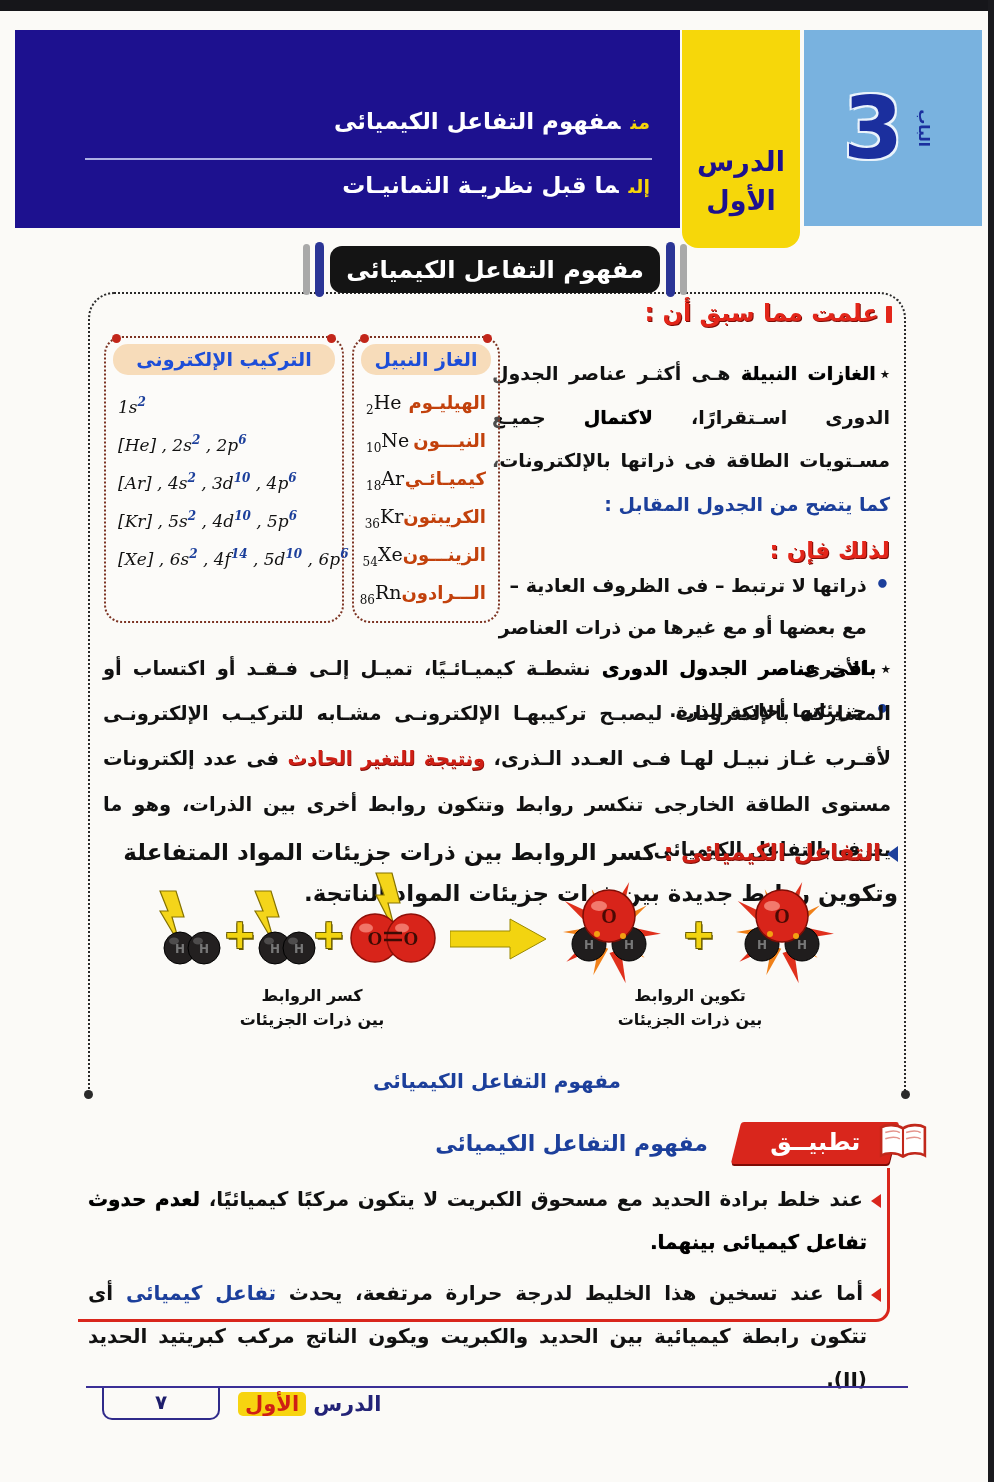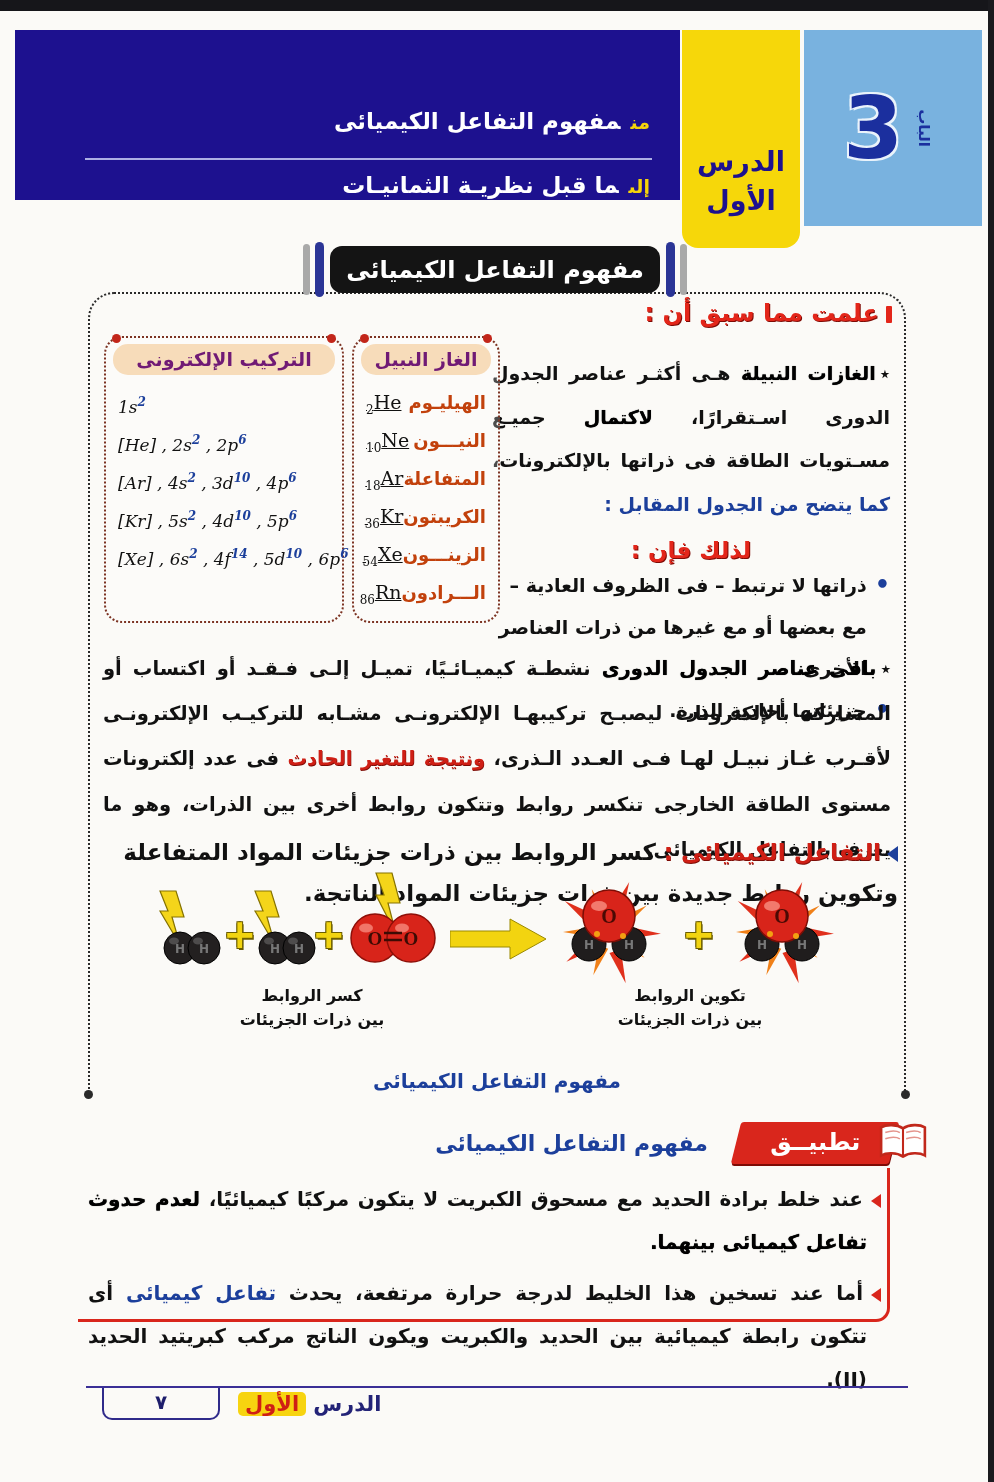--- a/index.html
+++ b/index.html
@@ -3,21 +3,21 @@
 <meta charset="utf-8">
 <style>
   html,body{margin:0;padding:0;background:#e8e6e2;}
   #page{position:relative;width:994px;height:1482px;margin:0 auto;background:#fbfaf7;
         overflow:hidden;direction:rtl;font-family:"DejaVu Sans","Liberation Sans",sans-serif;}
   
   .top-bar{position:absolute;top:0;left:0;right:0;height:11px;background:#16161a;}
   .right-edge{position:absolute;top:0;right:0;bottom:0;width:6px;background:#1a1a1e;}
 
   
-  .header-band{position:absolute;top:30px;right:314px;left:15px;height:170px;background:#1d118f;}
+  .header-band{position:absolute;top:30px;right:314px;left:15px;height:198px;background:#1d118f;}
   .hdr-line{position:absolute;right:30px;left:40px;text-align:right;font-size:23px;font-weight:bold;color:#fff;}
   .hdr-line .kw{color:#f5d40a;font-size:19px;margin-left:10px;}
   .hdr-line1{top:78px;}
   .hdr-divider{position:absolute;top:128px;right:28px;left:70px;height:2px;
                background:rgba(220,228,255,.75);}
   .hdr-line2{top:142px;}
 
   .lesson-tab{position:absolute;top:30px;right:194px;width:118px;height:218px;background:#f6d70a;
               border-radius:0 0 16px 16px;display:flex;flex-direction:column;justify-content:flex-end;
               align-items:center;padding-bottom:28px;box-sizing:border-box;}
@@ -50,39 +50,39 @@
   .heading-tick{display:inline-block;width:6px;height:17px;background:#e3261a;margin-left:7px;
                 vertical-align:middle;border-radius:1px;}
 
   .text-col{position:absolute;top:58px;right:14px;width:398px;}
   .para{font-size:19px;font-weight:bold;color:#111;line-height:2.3;text-align:justify;margin:0;}
   .star{margin-left:4px;color:#111;}
   .seg-heavy{color:#000;text-shadow:0 0 .7px #000;}
   .seg-red{color:#cf1f15;text-shadow:.5px .5px 0 #7e0b05;}
   .seg-blue{color:#1c3f9b;}
   .therefore-heading{font-size:23px;font-weight:bold;color:#e3261a;text-shadow:1px 1px 0 #7e0b05;
-                     margin:10px 8px 2px;text-align:center;}
+                     margin:10px 0 2px;}
   .bullet{display:flex;align-items:flex-start;font-size:19px;font-weight:bold;color:#111;
           line-height:2.2;}
   .bullet .dot{color:#1c3f9b;font-size:24px;margin-left:8px;line-height:1.7;}
 
   
   .gas-table{position:absolute;top:42px;left:14px;width:396px;display:flex;gap:8px;direction:rtl;}
   .tcol{box-sizing:border-box;border:2px dotted #7c3322;border-radius:18px;padding:6px 4px 10px;
         position:relative;background:rgba(255,255,255,.25);}
   .tcol::before,.tcol::after{content:'';position:absolute;top:-4px;width:9px;height:9px;
         border-radius:50%;background:#c2261a;}
   .tcol::before{right:6px;} .tcol::after{left:6px;}
   .col-gas{width:148px;} .col-config{width:240px;}
-  .pill{background:#f7dcba;border-radius:15px;text-align:center;color:#701a75;font-weight:bold;
+  .pill{background:#f7dcba;border-radius:15px;text-align:center;color:#1d4ed8;font-weight:bold;
         font-size:19px;height:31px;line-height:31px;margin:0 3px 8px;}
   .gas-row{display:flex;justify-content:space-between;align-items:baseline;height:38px;
            line-height:38px;padding:0 8px;}
   .gas-name{font-size:18px;font-weight:bold;color:#c2410c;}
-  .gas-symbol{font-family:"DejaVu Serif","Liberation Serif",serif;font-size:19px;color:#111;text-decoration:underline;}
+  .gas-symbol{font-family:"DejaVu Serif","Liberation Serif",serif;font-size:19px;color:#111;}
   .gas-symbol sub{font-size:12px;}
   .cfg-row{direction:ltr;text-align:left;height:38px;line-height:38px;padding:0 4px 0 8px;
            font-family:"DejaVu Serif","Liberation Serif",serif;font-style:italic;font-size:17px;
            color:#121212;white-space:nowrap;}
   .cfg-row sup{color:#1c3f9b;font-weight:bold;font-size:12px;}
 
   .rest-para{position:absolute;top:352px;right:13px;left:13px;}
   .rest-para .para{font-size:19.5px;line-height:2.32;}
 
   .definition{position:absolute;top:538px;right:6px;left:10px;font-size:23px;font-weight:bold;
@@ -184,21 +184,21 @@
         <div>
             <div class="gas-row">
               <span class="gas-name">الهيليـوم</span>
               <span class="gas-symbol" dir="ltr"><sub>2</sub>He</span>
             </div>
             <div class="gas-row">
               <span class="gas-name">النيـــون</span>
               <span class="gas-symbol" dir="ltr"><sub>10</sub>Ne</span>
             </div>
             <div class="gas-row">
-              <span class="gas-name">المتفاعلة</span>
+              <span class="gas-name">كيميـائـي</span>
               <span class="gas-symbol" dir="ltr"><sub>18</sub>Ar</span>
             </div>
             <div class="gas-row">
               <span class="gas-name">الكريبتون</span>
               <span class="gas-symbol" dir="ltr"><sub>36</sub>Kr</span>
             </div>
             <div class="gas-row">
               <span class="gas-name">الزينـــون</span>
               <span class="gas-symbol" dir="ltr"><sub>54</sub>Xe</span>
             </div>

